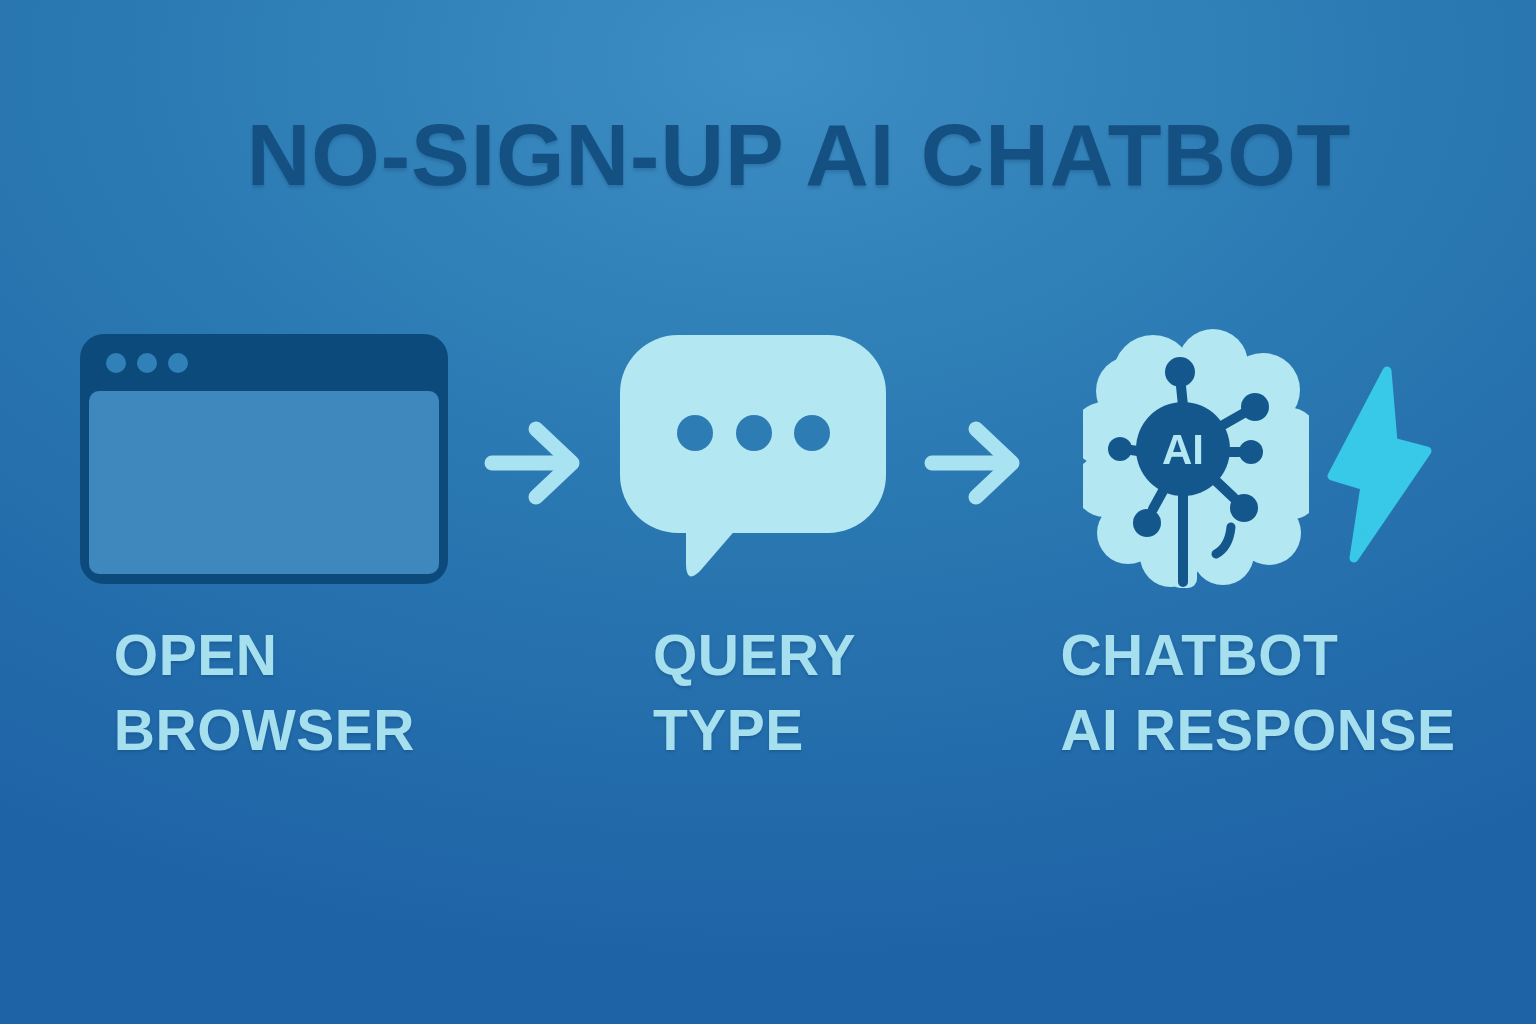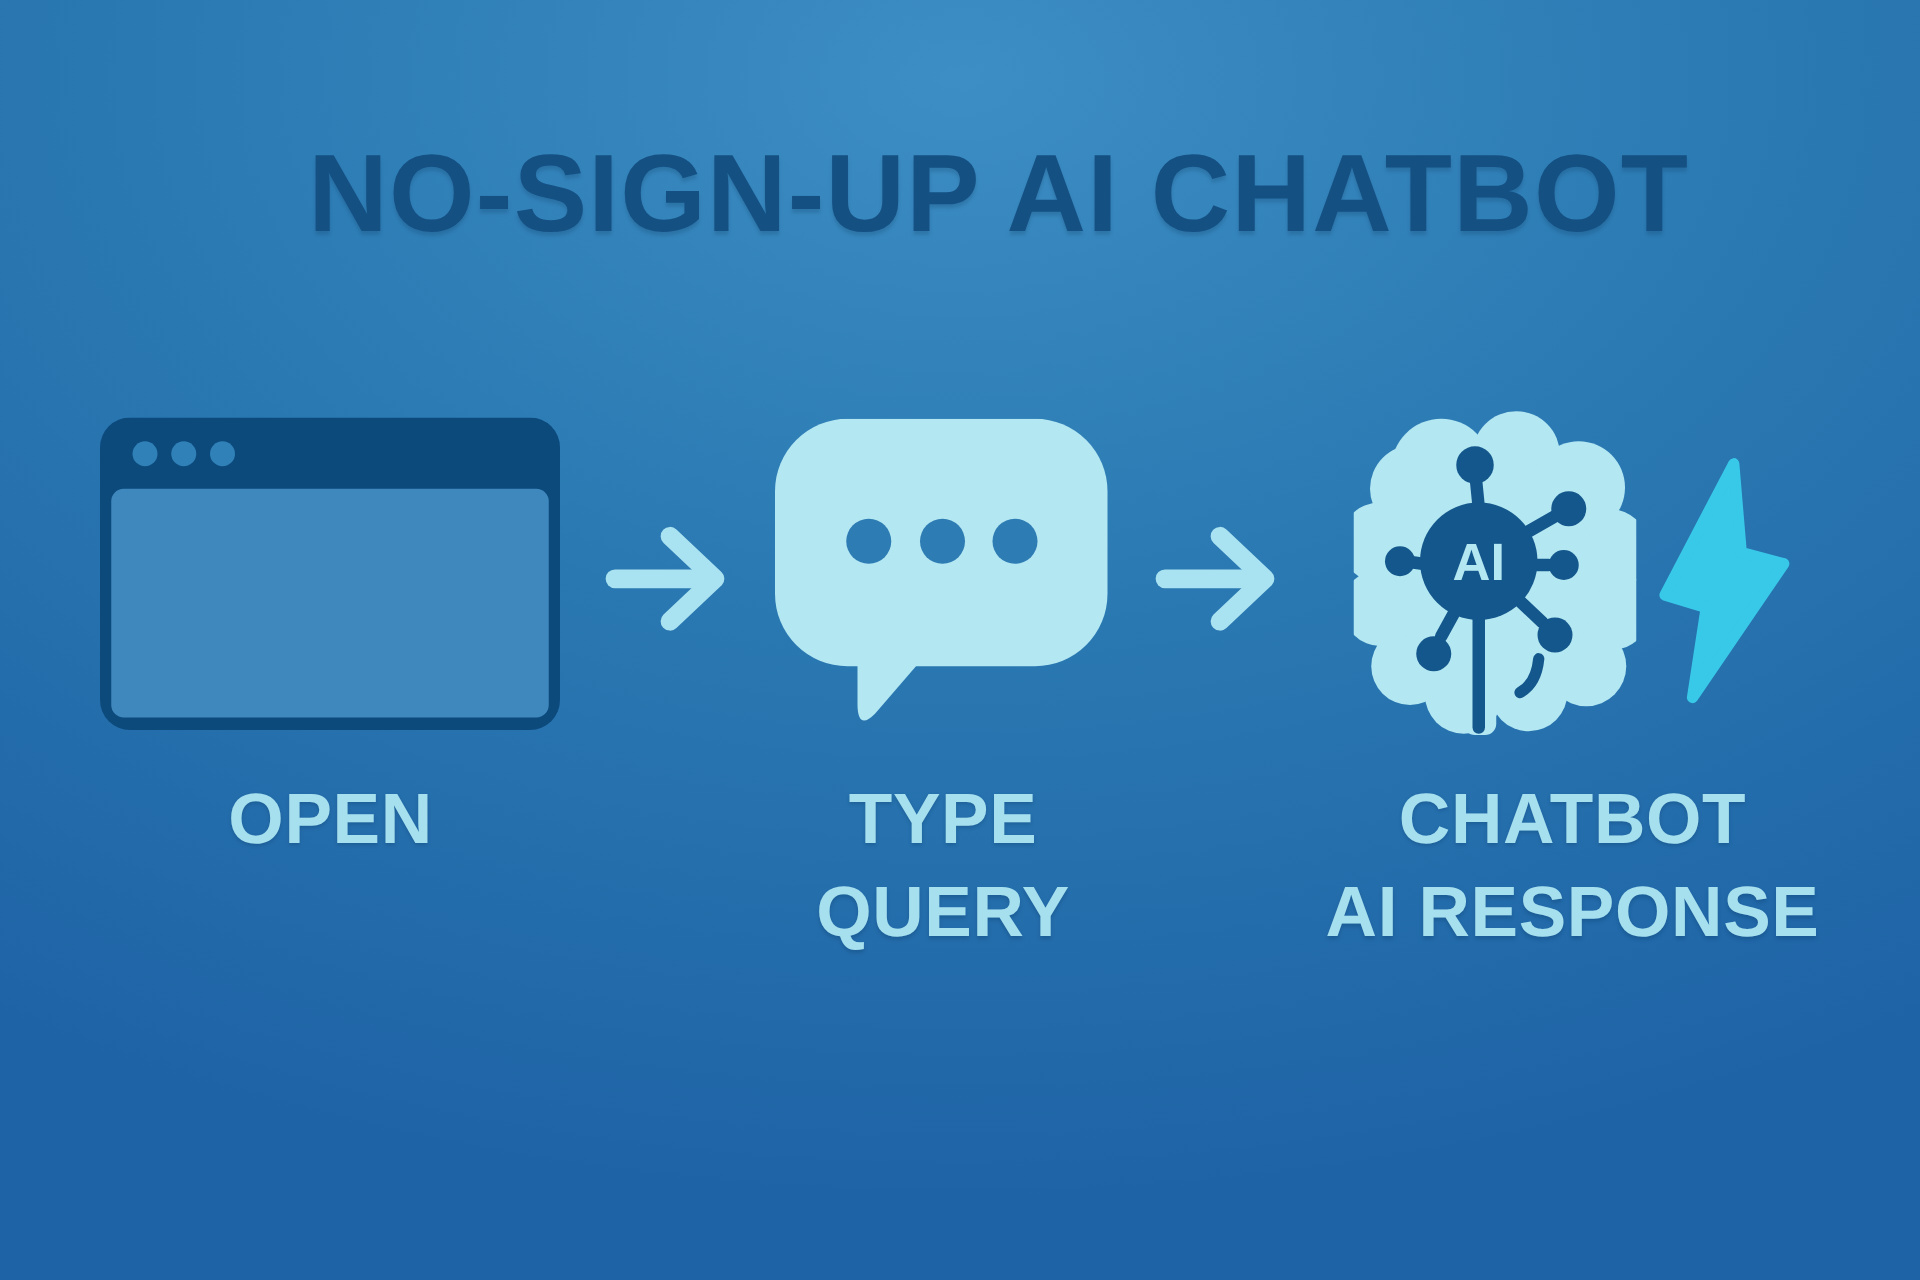--- a/index.html
+++ b/index.html
@@ -45,21 +45,21 @@
   }
   .icon-area {
     height: 262px;
     display: flex;
     align-items: center;
     justify-content: center;
     gap: 18px;
   }
   .step-label {
     margin-top: 28px;
-    text-align: center;
+    text-align: left;
     font-size: 57px;
     font-weight: 700;
     line-height: 1.32;
     letter-spacing: 0.5px;
     color: var(--label-color);
     white-space: nowrap;
     text-shadow: 0 2px 3px rgba(8, 50, 90, 0.25);
   }
   .arrow-cell {
     margin-top: 90px;
@@ -95,20 +95,21 @@
         <svg width="368" height="250" viewBox="0 0 368 250">
           <rect class="fill-dark" x="0" y="0" width="368" height="250" rx="24"></rect>
           <rect class="fill-body" x="9" y="57" width="350" height="183" rx="10"></rect>
           <circle class="fill-bdot" cx="36" cy="29" r="10"></circle>
           <circle class="fill-bdot" cx="67" cy="29" r="10"></circle>
           <circle class="fill-bdot" cx="98" cy="29" r="10"></circle>
         </svg>
       </div>
       <div class="step-label">
         <div>OPEN</div>
+        <div>BROWSER</div>
       </div>
     </div>
 
     <div class="arrow-cell">
       <svg width="100" height="90" viewBox="0 0 100 90">
         <line class="stroke-arrow" x1="8" y1="45" x2="74" y2="45" stroke-width="15" stroke-linecap="round"></line>
         <polyline class="stroke-arrow" points="52,11 88,45 52,79" stroke-width="15" stroke-linecap="round" stroke-linejoin="round"></polyline>
       </svg>
     </div>
 
@@ -116,22 +117,22 @@
       <div class="icon-area">
         <svg width="268" height="248" viewBox="0 0 268 248">
           <rect class="fill-light" x="0" y="0" width="266" height="198" rx="58"></rect>
           <path class="fill-light" d="M66 185 L124 185 L80 236 Q66 250 66 228 Z"></path>
           <circle class="fill-cdot" cx="75" cy="98" r="18"></circle>
           <circle class="fill-cdot" cx="134" cy="98" r="18"></circle>
           <circle class="fill-cdot" cx="192" cy="98" r="18"></circle>
         </svg>
       </div>
       <div class="step-label">
+        <div>QUERY</div>
         <div>TYPE</div>
-        <div>QUERY</div>
       </div>
     </div>
 
     <div class="arrow-cell">
       <svg width="100" height="90" viewBox="0 0 100 90">
         <line class="stroke-arrow" x1="8" y1="45" x2="74" y2="45" stroke-width="15" stroke-linecap="round"></line>
         <polyline class="stroke-arrow" points="52,11 88,45 52,79" stroke-width="15" stroke-linecap="round" stroke-linejoin="round"></polyline>
       </svg>
     </div>
 

